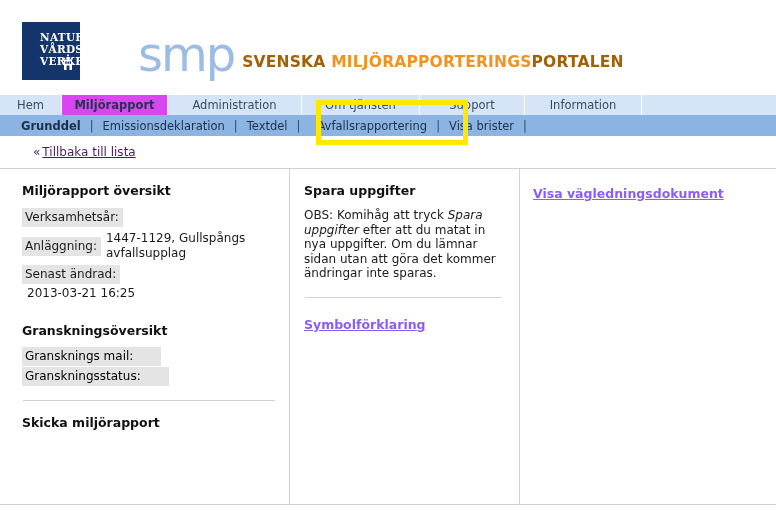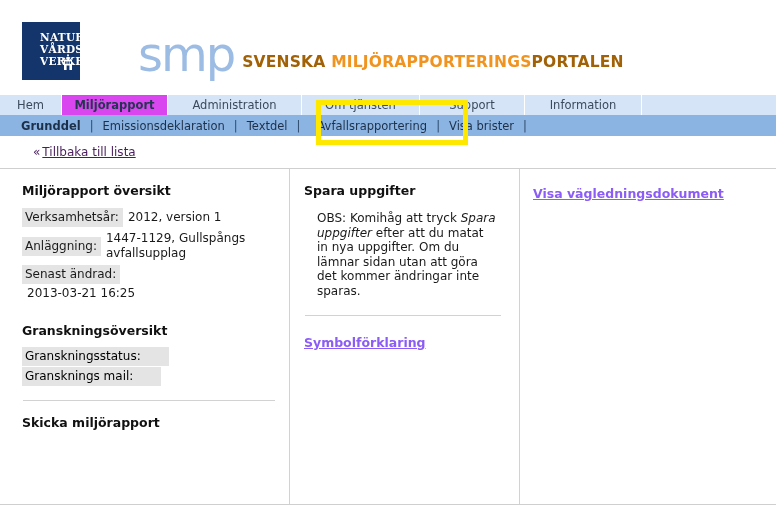--- a/index.html
+++ b/index.html
@@ -222,21 +222,21 @@
     height: 1px;
     background: #d2d2d2;
     margin: 14px 6px 14px 1px;
   }
   .divider.mid { margin: 16px 10px 16px 1px; }
 
   p.body {
     font-size: 12px;
     line-height: 14.6px;
     color: #1a1a1a;
-    margin: 13px;
+    margin: 0;
   }
   p.body i { font-style: italic; }
 
   a.doclink {
     font-size: 12.5px;
     font-weight: bold;
     color: #8b5cf6;
     text-decoration: underline;
     cursor: pointer;
     display: inline-block;
@@ -299,42 +299,41 @@
 </div>
 
 <div class="content">
 
   <div class="col col-left">
 
     <h2 class="sec">Miljörapport översikt</h2>
 
     <div class="kv">
       <span class="k">Verksamhetsår:</span>
-      <span class="v">2012, version 1</span>
     </div>
 
     <div class="kv">
       <span class="k">Anläggning:</span>
       <span class="v" style="max-width:150px">1447-1129, Gullspångs avfallsupplag</span>
     </div>
 
     <div class="kv stacked">
       <span class="k">Senast ändrad:</span>
       <span class="v">2013-03-21 16:25</span>
     </div>
 
     <div style="height:18px"></div>
 
     <h2 class="sec tight">Granskningsöversikt</h2>
 
     <div class="gran-row">
+      <span class="k">Gransknings mail:</span>
+    </div>
+    <div class="gran-row">
       <span class="k">Granskningsstatus:</span>
-    </div>
-    <div class="gran-row">
-      <span class="k">Gransknings mail:</span>
     </div>
 
     <div class="divider"></div>
 
     <h2 class="sec" style="margin-top:6px">Skicka miljörapport</h2>
 
   </div>
 
   <div class="col col-mid">
 

